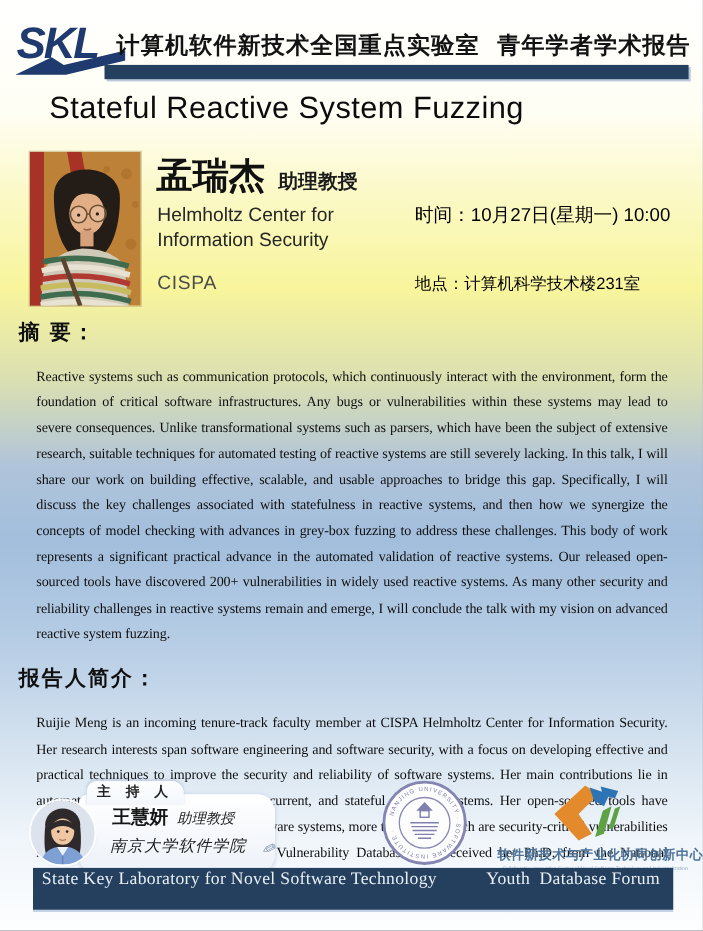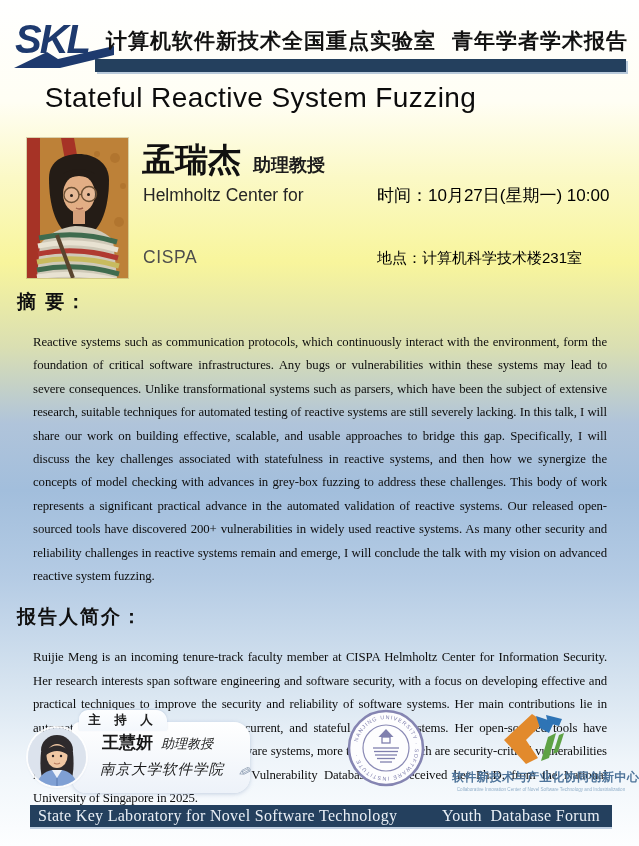--- a/index.html
+++ b/index.html
@@ -53,21 +53,21 @@
     font-size:14.5px;font-style:italic;color:#1b1b1b;letter-spacing:1px;}
   .pencil-icon{position:absolute;left:238px;top:762px;font-size:15px;color:#93a2b6;
     transform:rotate(108deg);z-index:3;}
   .nju-seal{position:absolute;left:346px;top:708px;width:80px;height:80px;}
   .cic-block{position:absolute;left:452px;top:714px;width:178px;text-align:center;}
   .cic-glyph{display:block;margin:0 auto;margin-left:50px;}
   .cic-name{margin-top:3px;font-size:12px;font-weight:bold;color:#4e749a;letter-spacing:.5px;white-space:nowrap;}
   .cic-sub{margin-top:1px;font-size:4.6px;color:#93b0ca;white-space:nowrap;}
   
   .footer-bar{position:absolute;left:30px;right:27px;bottom:19px;height:22px;background:#24405E;
-    display:flex;justify-content:space-between;align-items:center;padding:0 12px 0 8px;
+    display:flex;justify-content:space-between;align-items:center;padding:0 12px 16px 8px;
     box-shadow:0 2px 0 rgba(168,190,213,.7);}
   .footer-bar span{font-family:"Liberation Serif",serif;font-size:16px;color:#e9eff6;
     letter-spacing:.3px;white-space:pre;}
 </style>
 </head>
 <body>
 
 <div id="poster">
 
   <div class="skl-logo">
@@ -118,20 +118,21 @@
         <path d="M10,139 Q50,132 92,143" stroke="#E8E2D2"></path>
       </g>
       <path d="M30,97 L46,140" stroke="#5A442E" stroke-width="4" fill="none"></path>
     </svg>
   </div>
   <div class="spk-name-row">
     <span class="spk-name">孟瑞杰</span><span class="spk-title">助理教授</span>
   </div>
   <div class="spk-aff">
     <div>Helmholtz Center for</div>
+    <div>Information Security</div>
   </div>
   <div class="spk-org">CISPA</div>
   <div class="meta-time"><span>时间：</span><span>10月27日(星期一) 10:00</span></div>
   <div class="meta-loc"><span>地点：</span><span>计算机科学技术楼231室</span></div>
 
   <div class="body-text">
     <h2 class="sec-heading">摘 要：</h2>
     <p class="para">Reactive systems such as communication protocols, which continuously interact with the environment, form the foundation of critical software infrastructures. Any bugs or vulnerabilities within these systems may lead to severe consequences. Unlike transformational systems such as parsers, which have been the subject of extensive research, suitable techniques for automated testing of reactive systems are still severely lacking. In this talk, I will share our work on building effective, scalable, and usable approaches to bridge this gap. Specifically, I will discuss the key challenges associated with statefulness in reactive systems, and then how we synergize the concepts of model checking with advances in grey-box fuzzing to address these challenges. This body of work represents a significant practical advance in the automated validation of reactive systems. Our released open-sourced tools have discovered 200+ vulnerabilities in widely used reactive systems. As many other security and reliability challenges in reactive systems remain and emerge, I will conclude the talk with my vision on advanced reactive system fuzzing.</p>
     <h2 class="sec-heading bio">报告人简介：</h2>
     <p class="para">Ruijie Meng is an incoming tenure-track faculty member at CISPA Helmholtz Center for Information Security. Her research interests span software engineering and software security, with a focus on developing effective and practical techniques to improve the security and reliability of software systems. Her main contributions lie in automated validation of distributed, concurrent, and stateful software systems. Her open-sourced tools have discovered 200+ bugs in widely used software systems, more than 60 of which are security-critical vulnerabilities registered as CVEs at the US National Vulnerability Database. She received her Ph.D. from the National University of Singapore in 2025.</p>

